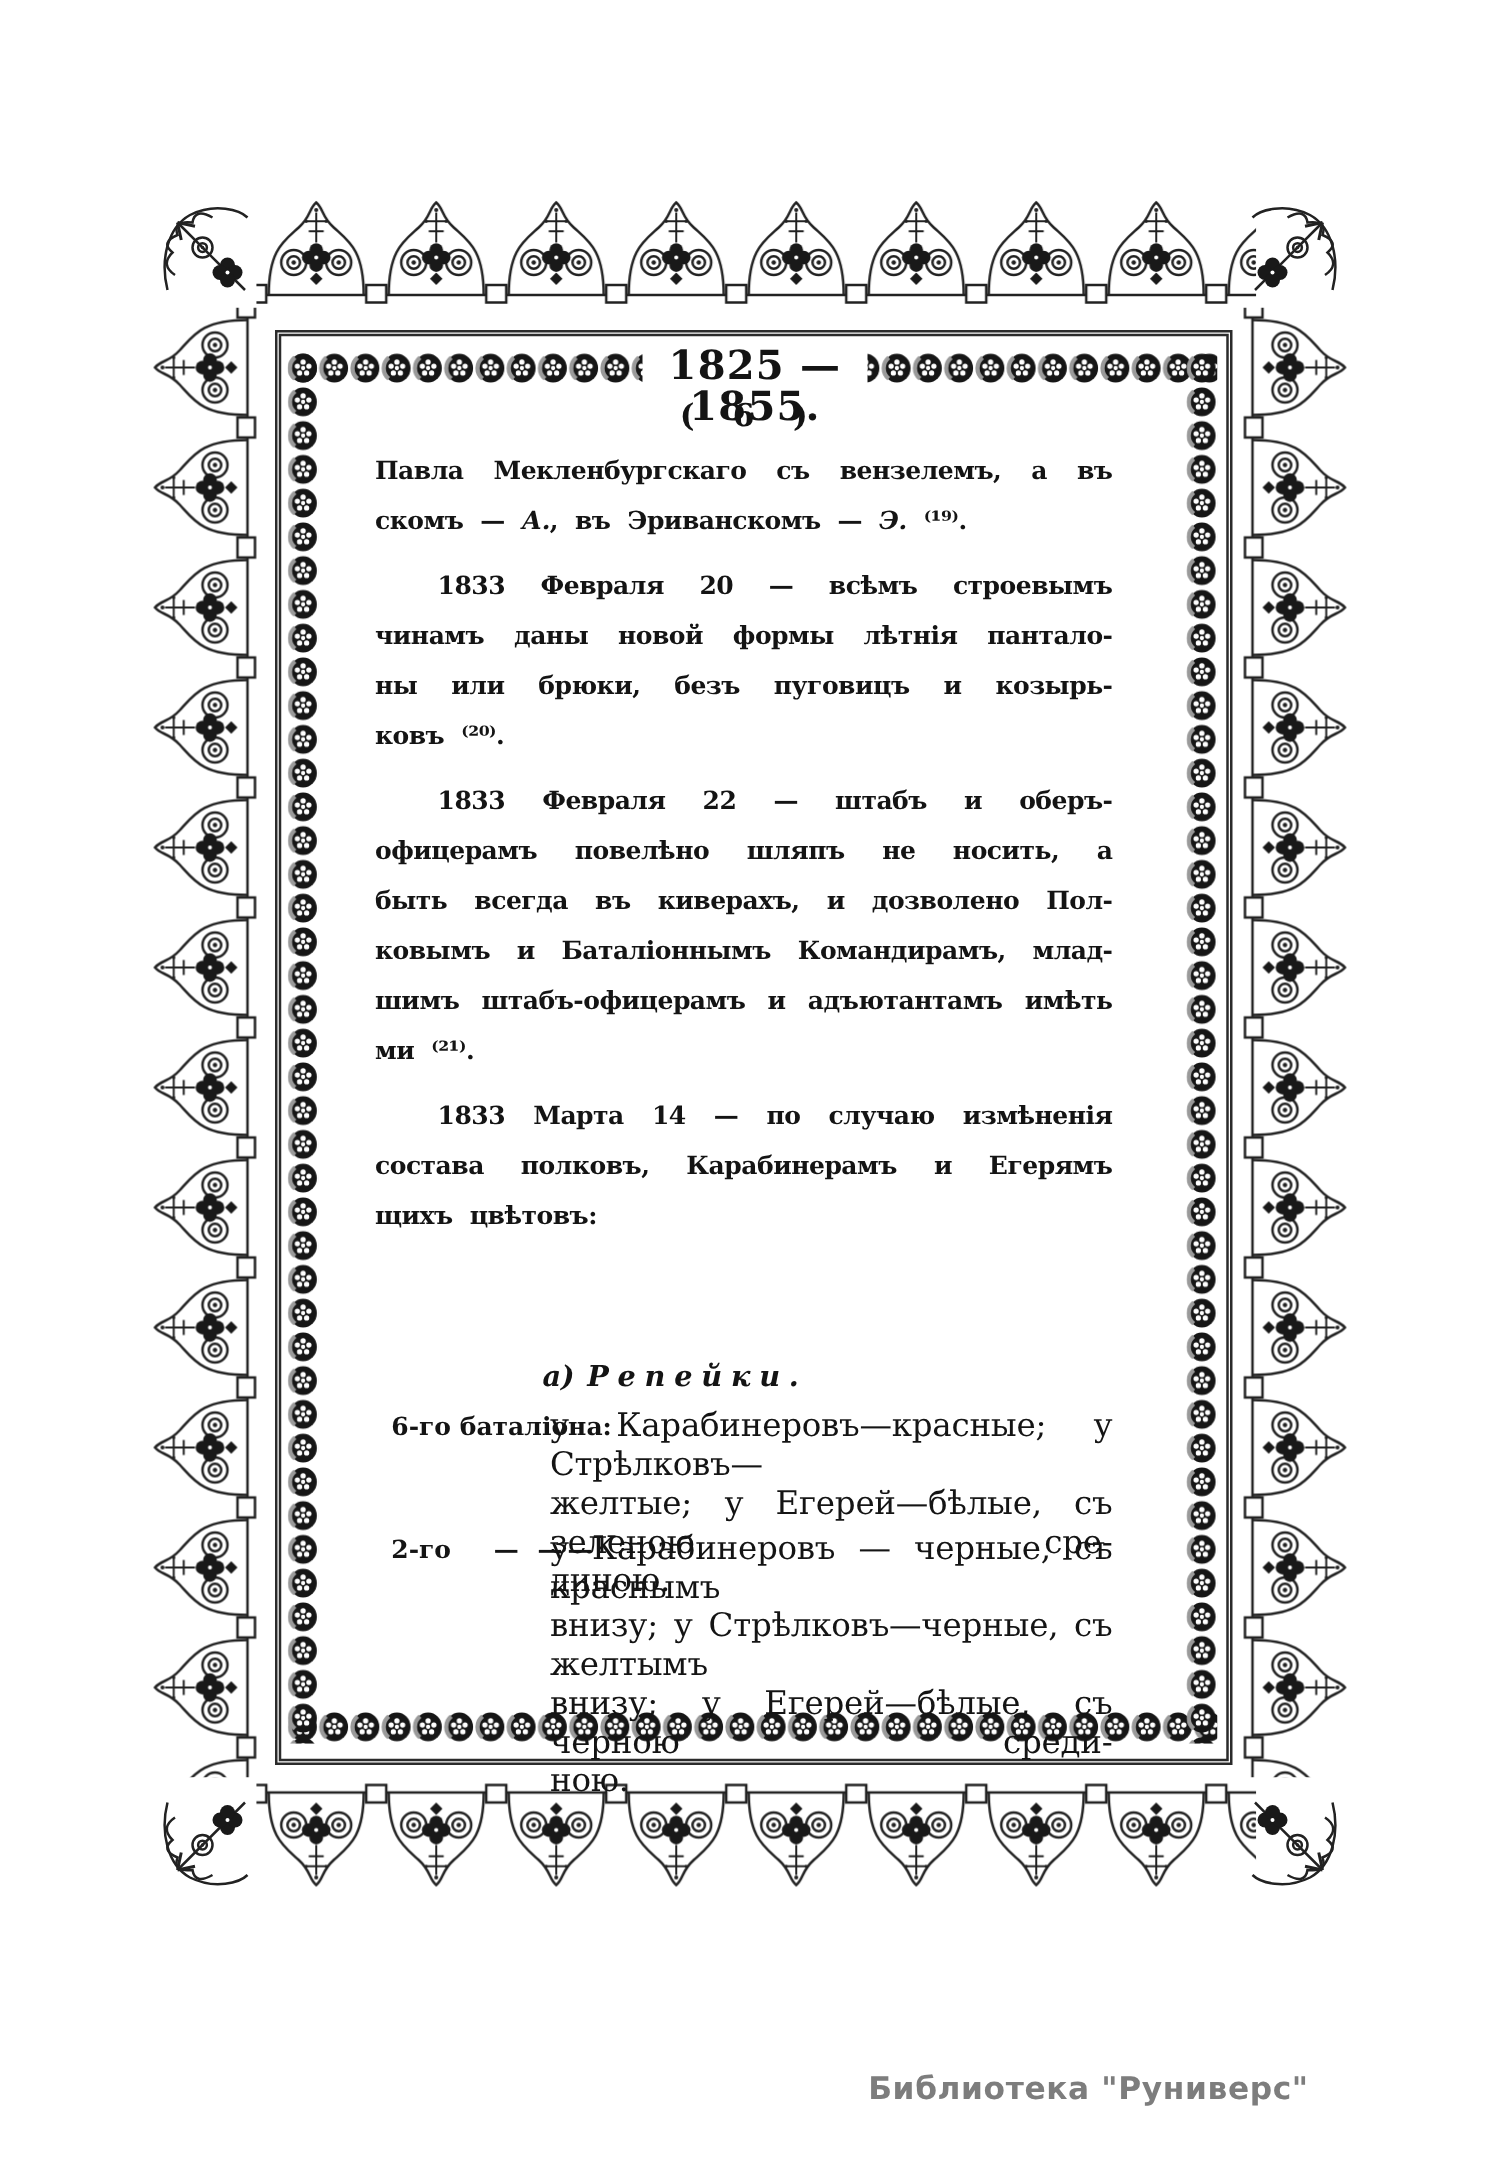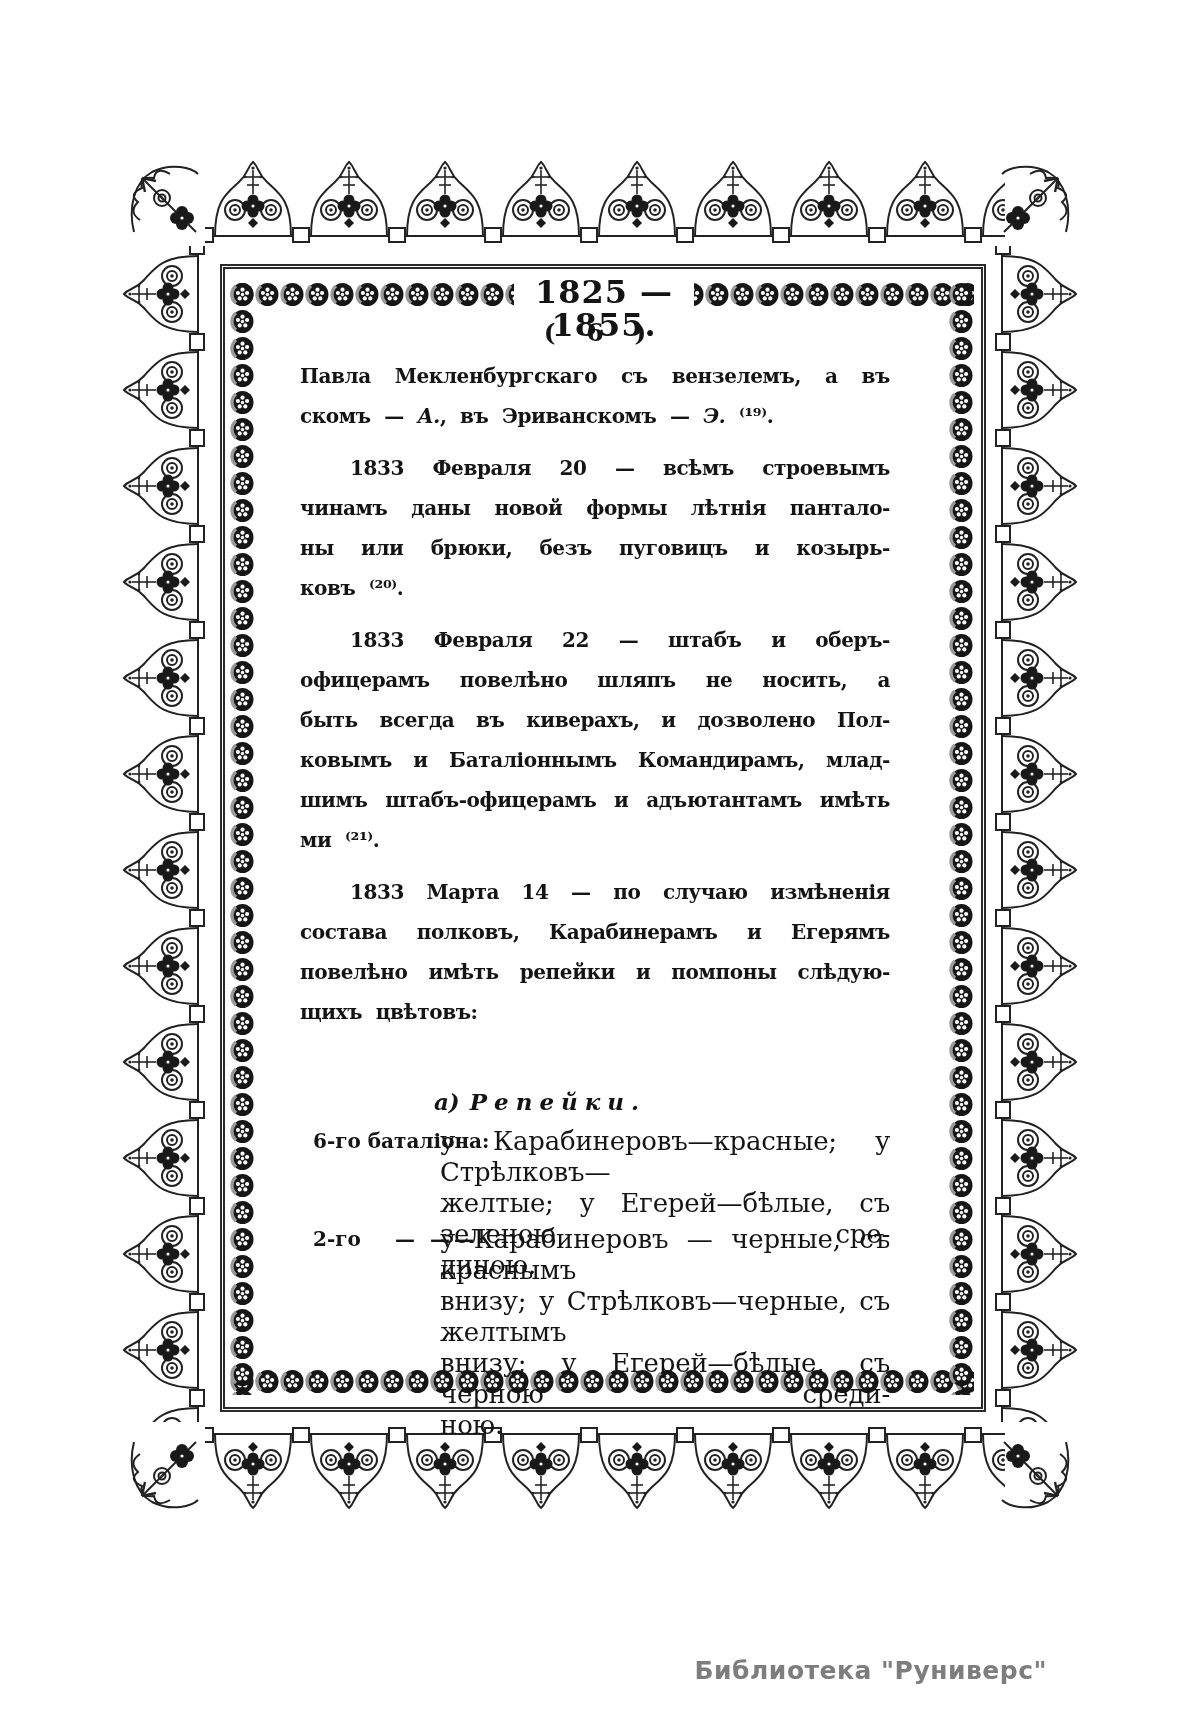--- a/index.html
+++ b/index.html
@@ -210,21 +210,20 @@
 
     <div class="bl jl ind">1833 Февраля 22 — штабъ и оберъ-</div>
     <div class="bl jl">офицерамъ повелѣно шляпъ не носить, а</div>
     <div class="bl jl">быть всегда въ киверахъ, и дозволено Пол-</div>
     <div class="bl jl">ковымъ и Баталіоннымъ Командирамъ, млад-</div>
     <div class="bl jl">шимъ штабъ-офицерамъ и адъютантамъ имѣть</div>
     <div class="bl lastl">ми ⁽²¹⁾.</div>
 
     <div class="bl jl ind">1833 Марта 14 — по случаю измѣненія</div>
     <div class="bl jl">состава полковъ, Карабинерамъ и Егерямъ</div>
-    <div class="bl jl">повелѣно имѣть репейки и помпоны слѣдую-</div>
     <div class="bl lastl">щихъ цвѣтовъ:</div>
   </div>
 
   <div class="heading"><span>а)</span><i class="hword">Репейки.</i></div>
 
   <div class="entry entry-1">
     <div class="entry-label">6-го баталіона:</div>
     <div class="entry-lines">
       <div class="el jl">у Карабинеровъ—красные; у Стрѣлковъ—</div>
       <div class="el jl">желтые; у Егерей—бѣлые, съ зеленою сре-</div>

